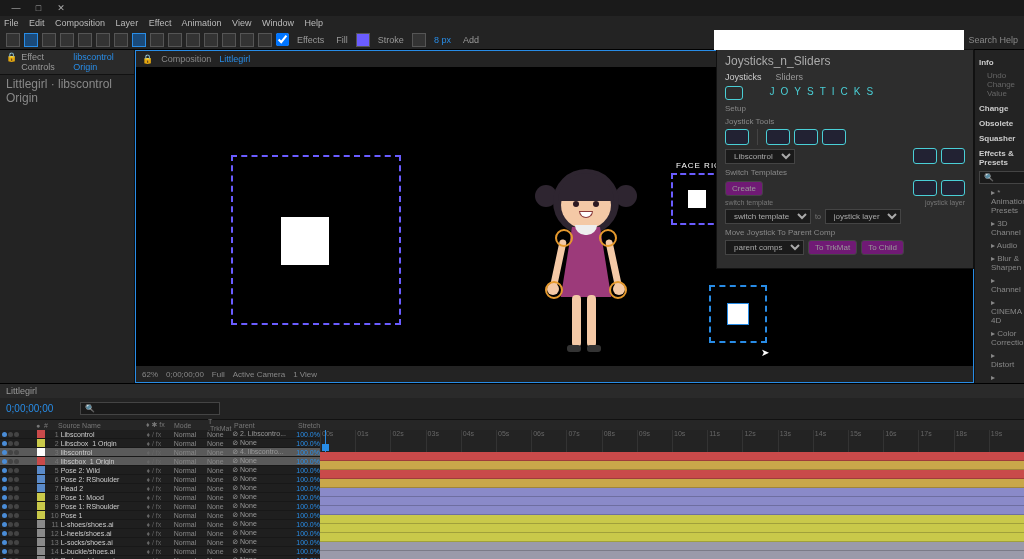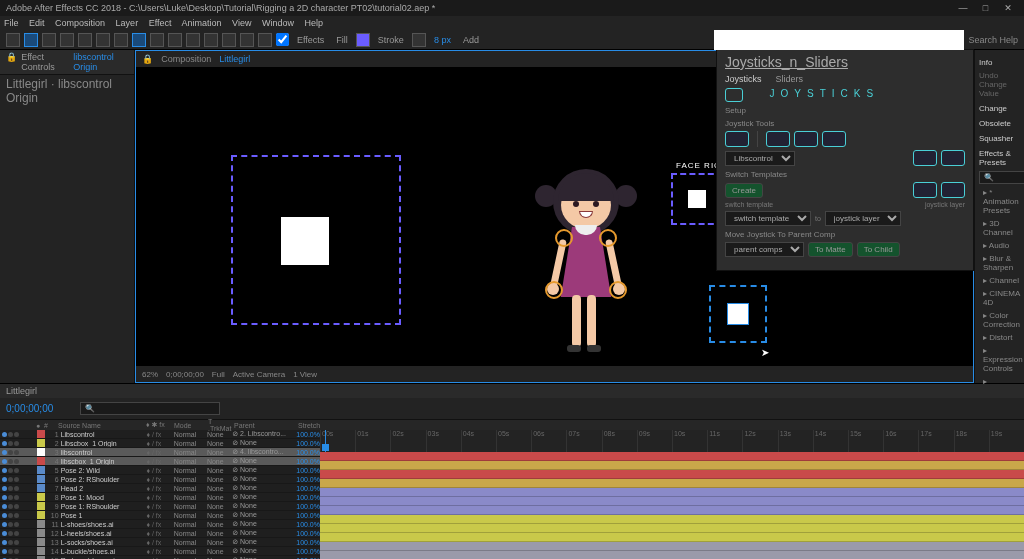--- a/index.html
+++ b/index.html
@@ -48,35 +48,35 @@
   .arm.r { right: 24px; transform: rotate(-12deg); }
   .hand { position: absolute; width: 12px; height: 12px; background: #f4c9a6; border-radius: 50%; top: 116px; }
   .hand.l { left: 16px; } .hand.r { right: 16px; }
   .ring { position: absolute; width: 18px; height: 18px; border: 2px solid #e69a2e; border-radius: 50%; }
   .legs { position: absolute; left: 38px; top: 128px; }
   .leg { display: inline-block; width: 9px; height: 52px; background: #f4c9a6; margin: 0 3px; border-radius: 4px; }
   .shoe { position: absolute; width: 14px; height: 7px; background: #333; border-radius: 3px; top: 178px; }
   .shoe.l { left: 36px; } .shoe.r { left: 56px; }
 
   .right-panel { width: 50px; background: #232323; font-size: 8px; color: #888; padding: 4px; border-left: 1px solid #111; }
-  .rp-item { padding: 2px 0; cursor: pointer; }
-  .rp-hdr { color: #ccc; padding: 4px 0 2px 0; }
+  .rp-item { padding: 2px 0; cursor: pointer; margin-left: 8px; }
+  .rp-hdr { color: #ccc; padding: 4px 0 2px 0; font-weight: bold; }
   .rp-sub { padding-left: 4px; }
 
   
   .joy-panel { position: absolute; right: 50px; top: 49px; width: 258px; background: #2d2d2d; border: 1px solid #111; font-size: 9px; padding: 4px 8px 10px 8px; z-index: 4; }
-  .joy-title { font-size: 14px; color: #aaa; text-decoration: underline; }
+  .joy-title { font-size: 12px; color: #aaa; }
   .joy-tabs { display: flex; gap: 14px; margin: 4px 0; font-size: 9px; color: #999; }
   .joy-logo { color: #4acfd6; letter-spacing: 6px; font-size: 10px; margin: 2px 0 6px 24px; }
   .joy-icon { display: inline-block; width: 18px; height: 14px; border: 1px solid #4acfd6; border-radius: 3px; vertical-align: middle; }
   .joy-sec { font-size: 8px; color: #888; margin-top: 4px; }
   .joy-row { display: flex; gap: 4px; margin: 3px 0; align-items: center; }
   .joy-btn { background: #288ce6; color: #fff; padding: 2px 6px; border-radius: 3px; font-size: 8px; cursor: pointer; border: none; }
   .joy-bbtn { background: #1a3a5a; border: 1px solid #288ce6; color: #8cc; padding: 2px 6px; border-radius: 3px; font-size: 8px; cursor: pointer; }
-  .joy-ghost { background: #14532d; border: 1px solid #444; color: #999; padding: 2px 6px; border-radius: 3px; font-size: 8px; cursor: pointer; }
+  .joy-ghost { background: #701a75; border: 1px solid #444; color: #999; padding: 2px 6px; border-radius: 3px; font-size: 8px; cursor: pointer; }
   .joy-drop { background: #1a1a1a; border: 1px solid #444; color: #aaa; padding: 1px 4px; font-size: 8px; min-width: 70px; }
   .joy-ti { width: 24px; height: 16px; border: 1px solid #4acfd6; border-radius: 3px; background: #223; cursor: pointer; display: inline-block; }
 
   .viewer-footer { position: absolute; bottom: 0; left: 0; right: 0; height: 16px; background: #232323; font-size: 8px; color: #888; display: flex; align-items: center; gap: 8px; padding: 0 6px; }
 
   
   .timeline { height: 176px; background: #1f1f1f; display: flex; flex-direction: column; border-top: 1px solid #000; }
   .tl-tab { background: #2a2a2a; font-size: 9px; padding: 2px 6px; color: #999; }
   .tl-head { display: flex; height: 22px; background: #232323; align-items: center; font-size: 8px; color: #888; border-bottom: 1px solid #111; }
   .tc { color: #288ce6; font-size: 10px; width: 80px; padding-left: 6px; }
@@ -101,21 +101,20 @@
   .ruler span { flex: 1; border-left: 1px solid #333; padding-left: 1px; }
   .playhead { position: absolute; left: 5px; top: 0; bottom: 0; width: 1px; background: #288ce6; }
   .playhead::before { content: ''; position: absolute; top: 14px; left: -3px; width: 7px; height: 7px; background: #288ce6; }
   .bars { position: absolute; top: 22px; left: 0; right: 0; }
   .bar { height: 9px; border-bottom: 1px solid rgba(0,0,0,0.2); }
 </style>
 </head>
 <body>
 
 <div class="titlebar">
-  <span>Adobe After Effects CC 2018 - C:\Users\Luke\Desktop\Tutorial\Rigging a 2D character PT02\tutorial02.aep *</span>
   <span class="win-controls">
     <span>—</span>
     <span>□</span>
     <span>✕</span>
   </span>
 </div>
 
 <div class="menubar">
   <span>File</span>
   <span>Edit</span>
@@ -310,21 +309,21 @@
     <span>joystick layer</span>
   </div>
   <div class="joy-row">
     <select class="joy-drop"><option>switch template</option></select>
     <span style="font-size:7px;color:#777">to</span>
     <select class="joy-drop"><option>joystick layer</option></select>
   </div>
   <div class="joy-sec">Move Joystick To Parent Comp</div>
   <div class="joy-row">
     <select class="joy-drop"><option>parent comps</option></select>
-    <button class="joy-ghost">To Matte</button>
+    <button class="joy-ghost">To TrkMat</button>
     <button class="joy-ghost">To Child</button>
   </div>
 </div>
 
 <div class="timeline">
   <div class="tl-tab">Littlegirl</div>
   <div class="tl-head">
     <span class="tc">0;00;00;00</span>
     <input class="joy-drop" style="width: 140px;" placeholder="🔍">
     <span style="width:40px"></span>

